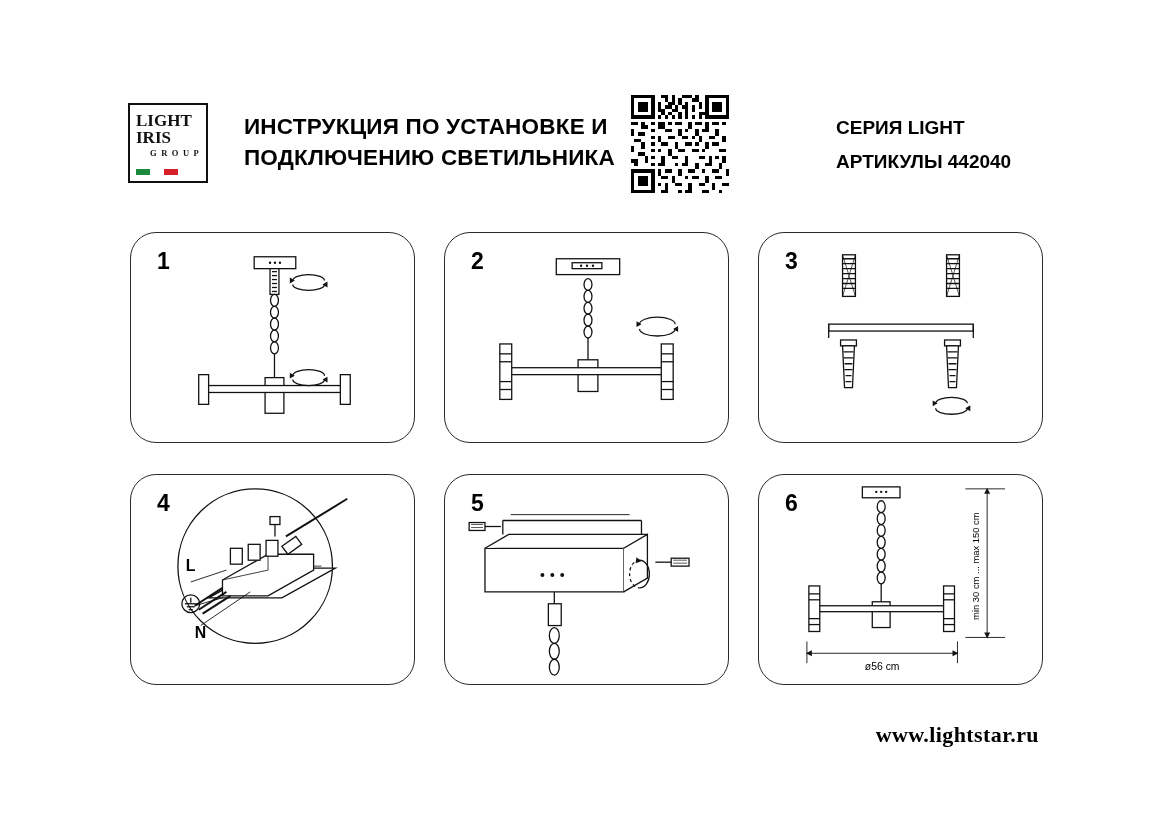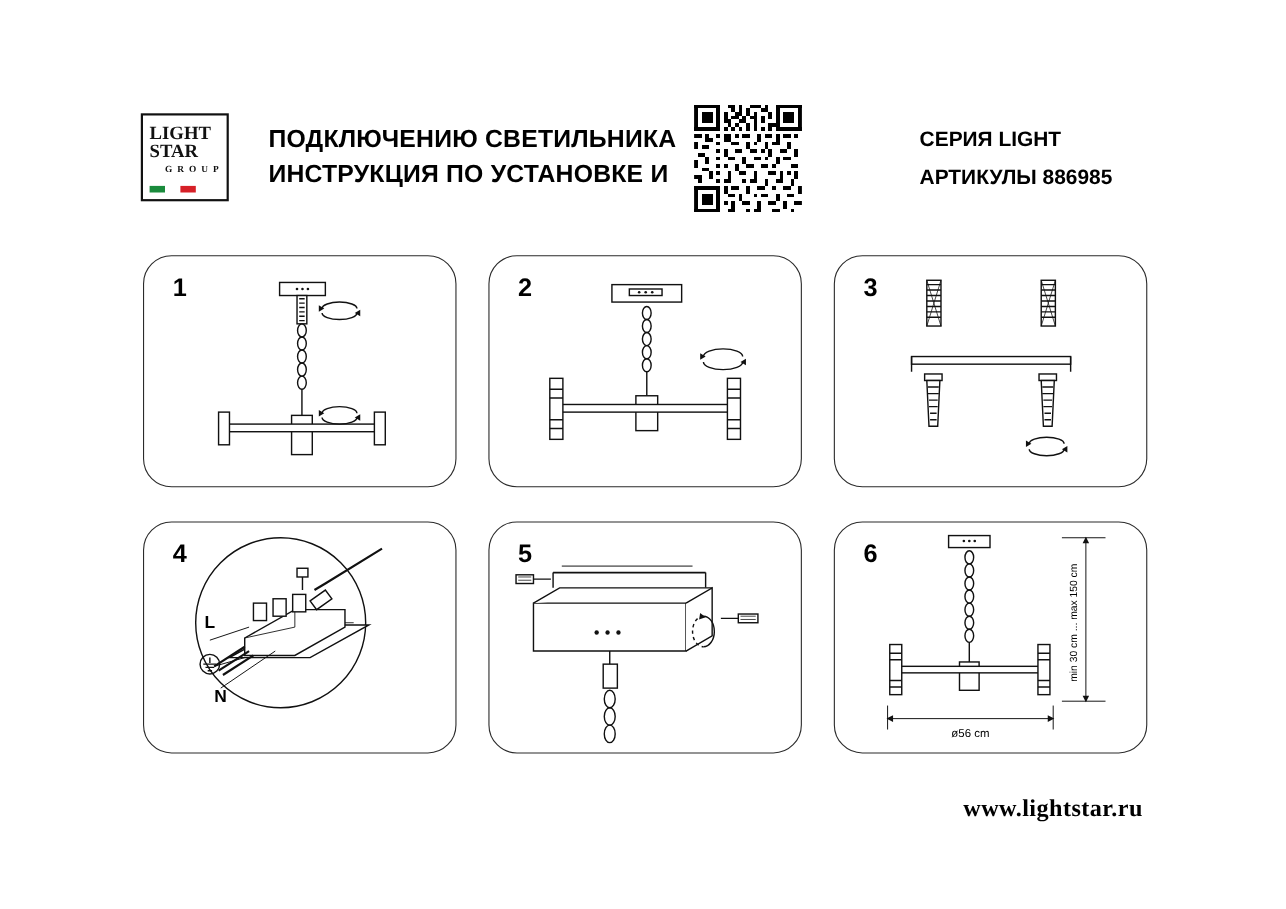--- a/index.html
+++ b/index.html
@@ -134,32 +134,32 @@
 </style>
 </head>
 <body>
 
 <div class="page">
 
   <div class="header">
 
     <div class="logo-box">
       <div class="logo-line">LIGHT</div>
-      <div class="logo-line">STAR</div>
+      <div class="logo-line">IRIS</div>
       <div class="logo-line small">G R O U P</div>
       <div class="flag">
         <i style="background:#1a8b3c"></i>
           <i style="background:#ffffff"></i>
           <i style="background:#d62027"></i>
       </div>
     </div>
 
     <div class="title">
+      <div>ИНСТРУКЦИЯ ПО УСТАНОВКЕ И</div>
       <div>ПОДКЛЮЧЕНИЮ СВЕТИЛЬНИКА</div>
-      <div>ИНСТРУКЦИЯ ПО УСТАНОВКЕ И</div>
     </div>
 
     <div class="qr">
       <svg viewBox="0 0 29 29" width="98" height="98" shape-rendering="crispEdges">
         <rect width="29" height="29" fill="#fff"></rect>
         <g fill="#000">
 
           <rect x="0" y="0" width="7" height="1"></rect>
             <rect x="0" y="6" width="7" height="1"></rect>
           <rect x="0" y="0" width="1" height="7"></rect>
@@ -296,21 +296,21 @@
             <rect x="14" y="28" width="1" height="1"></rect>
           <rect x="16" y="28" width="2" height="1"></rect>
             <rect x="21" y="28" width="2" height="1"></rect>
           <rect x="26" y="28" width="1" height="1"></rect>
         </g>
       </svg>
     </div>
 
     <div class="series">
       <div>СЕРИЯ LIGHT</div>
-      <div>АРТИКУЛЫ 886985</div>
+      <div>АРТИКУЛЫ 442040</div>
     </div>
   </div>
 
   <div class="panel" style="left:130px; top:232px; width:285px; height:211px;">
     <div class="num">1</div>
     <div class="art">
       <svg viewBox="0 0 285 211">
         <g fill="none" stroke="#111" stroke-width="1.3">
 
           <rect x="124" y="24" width="42" height="12" fill="#fff"></rect>

